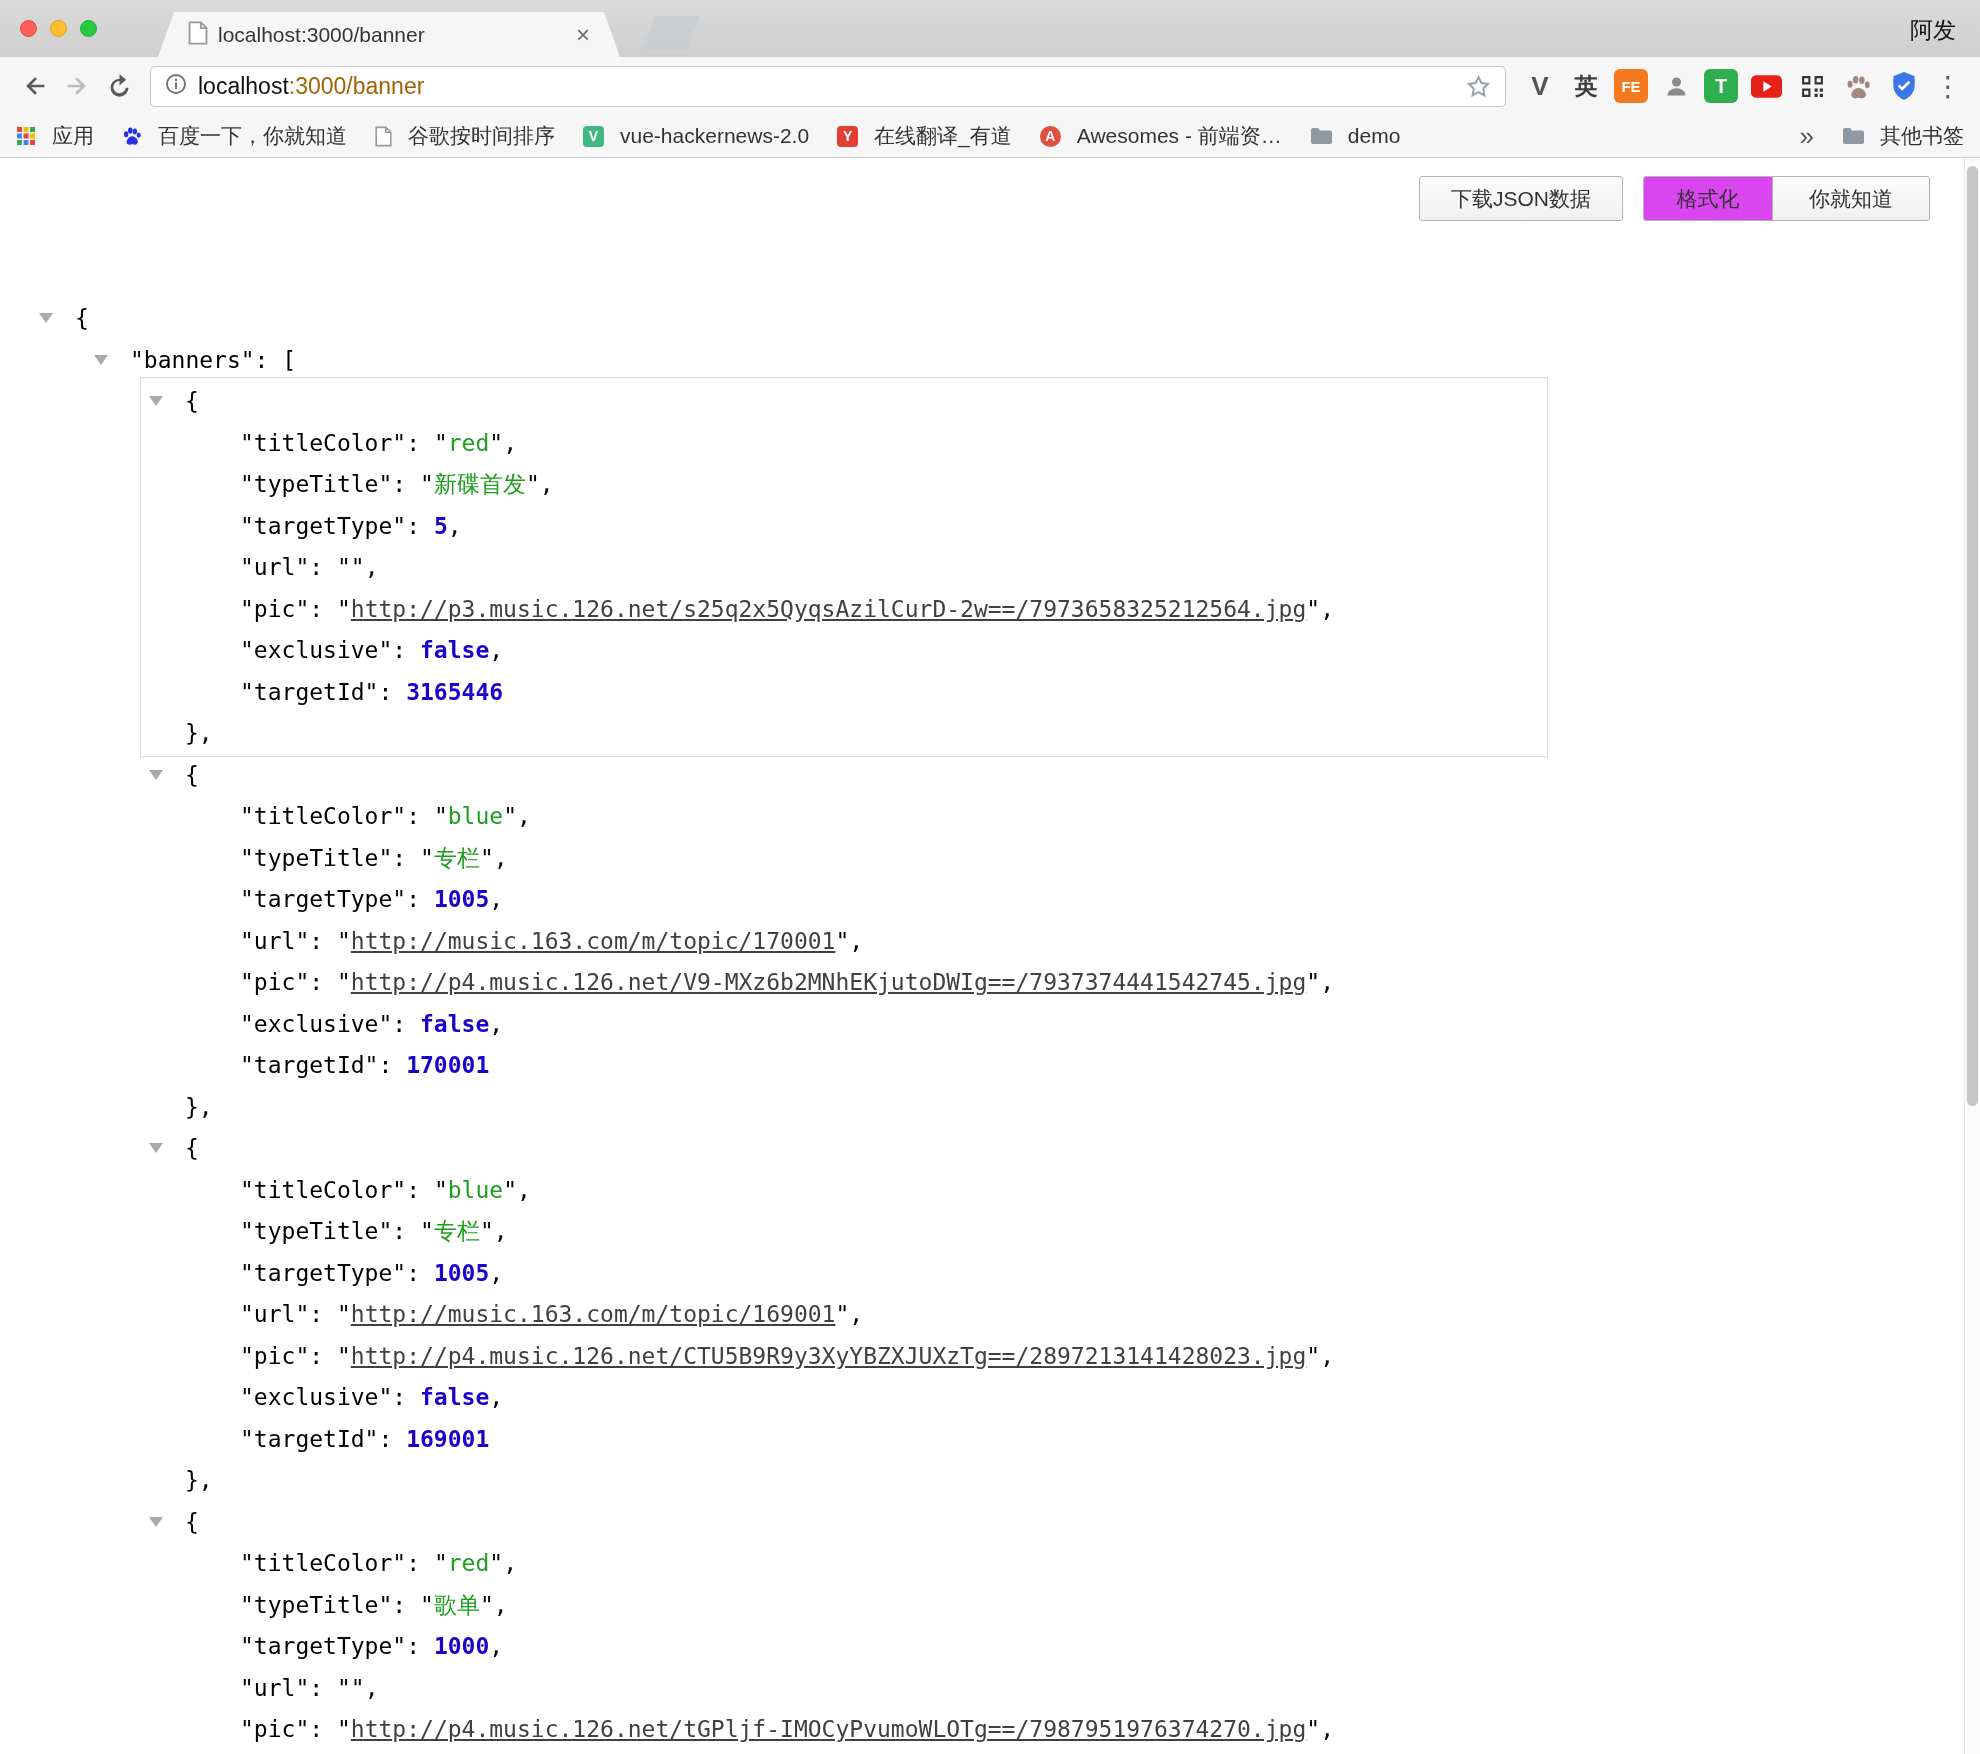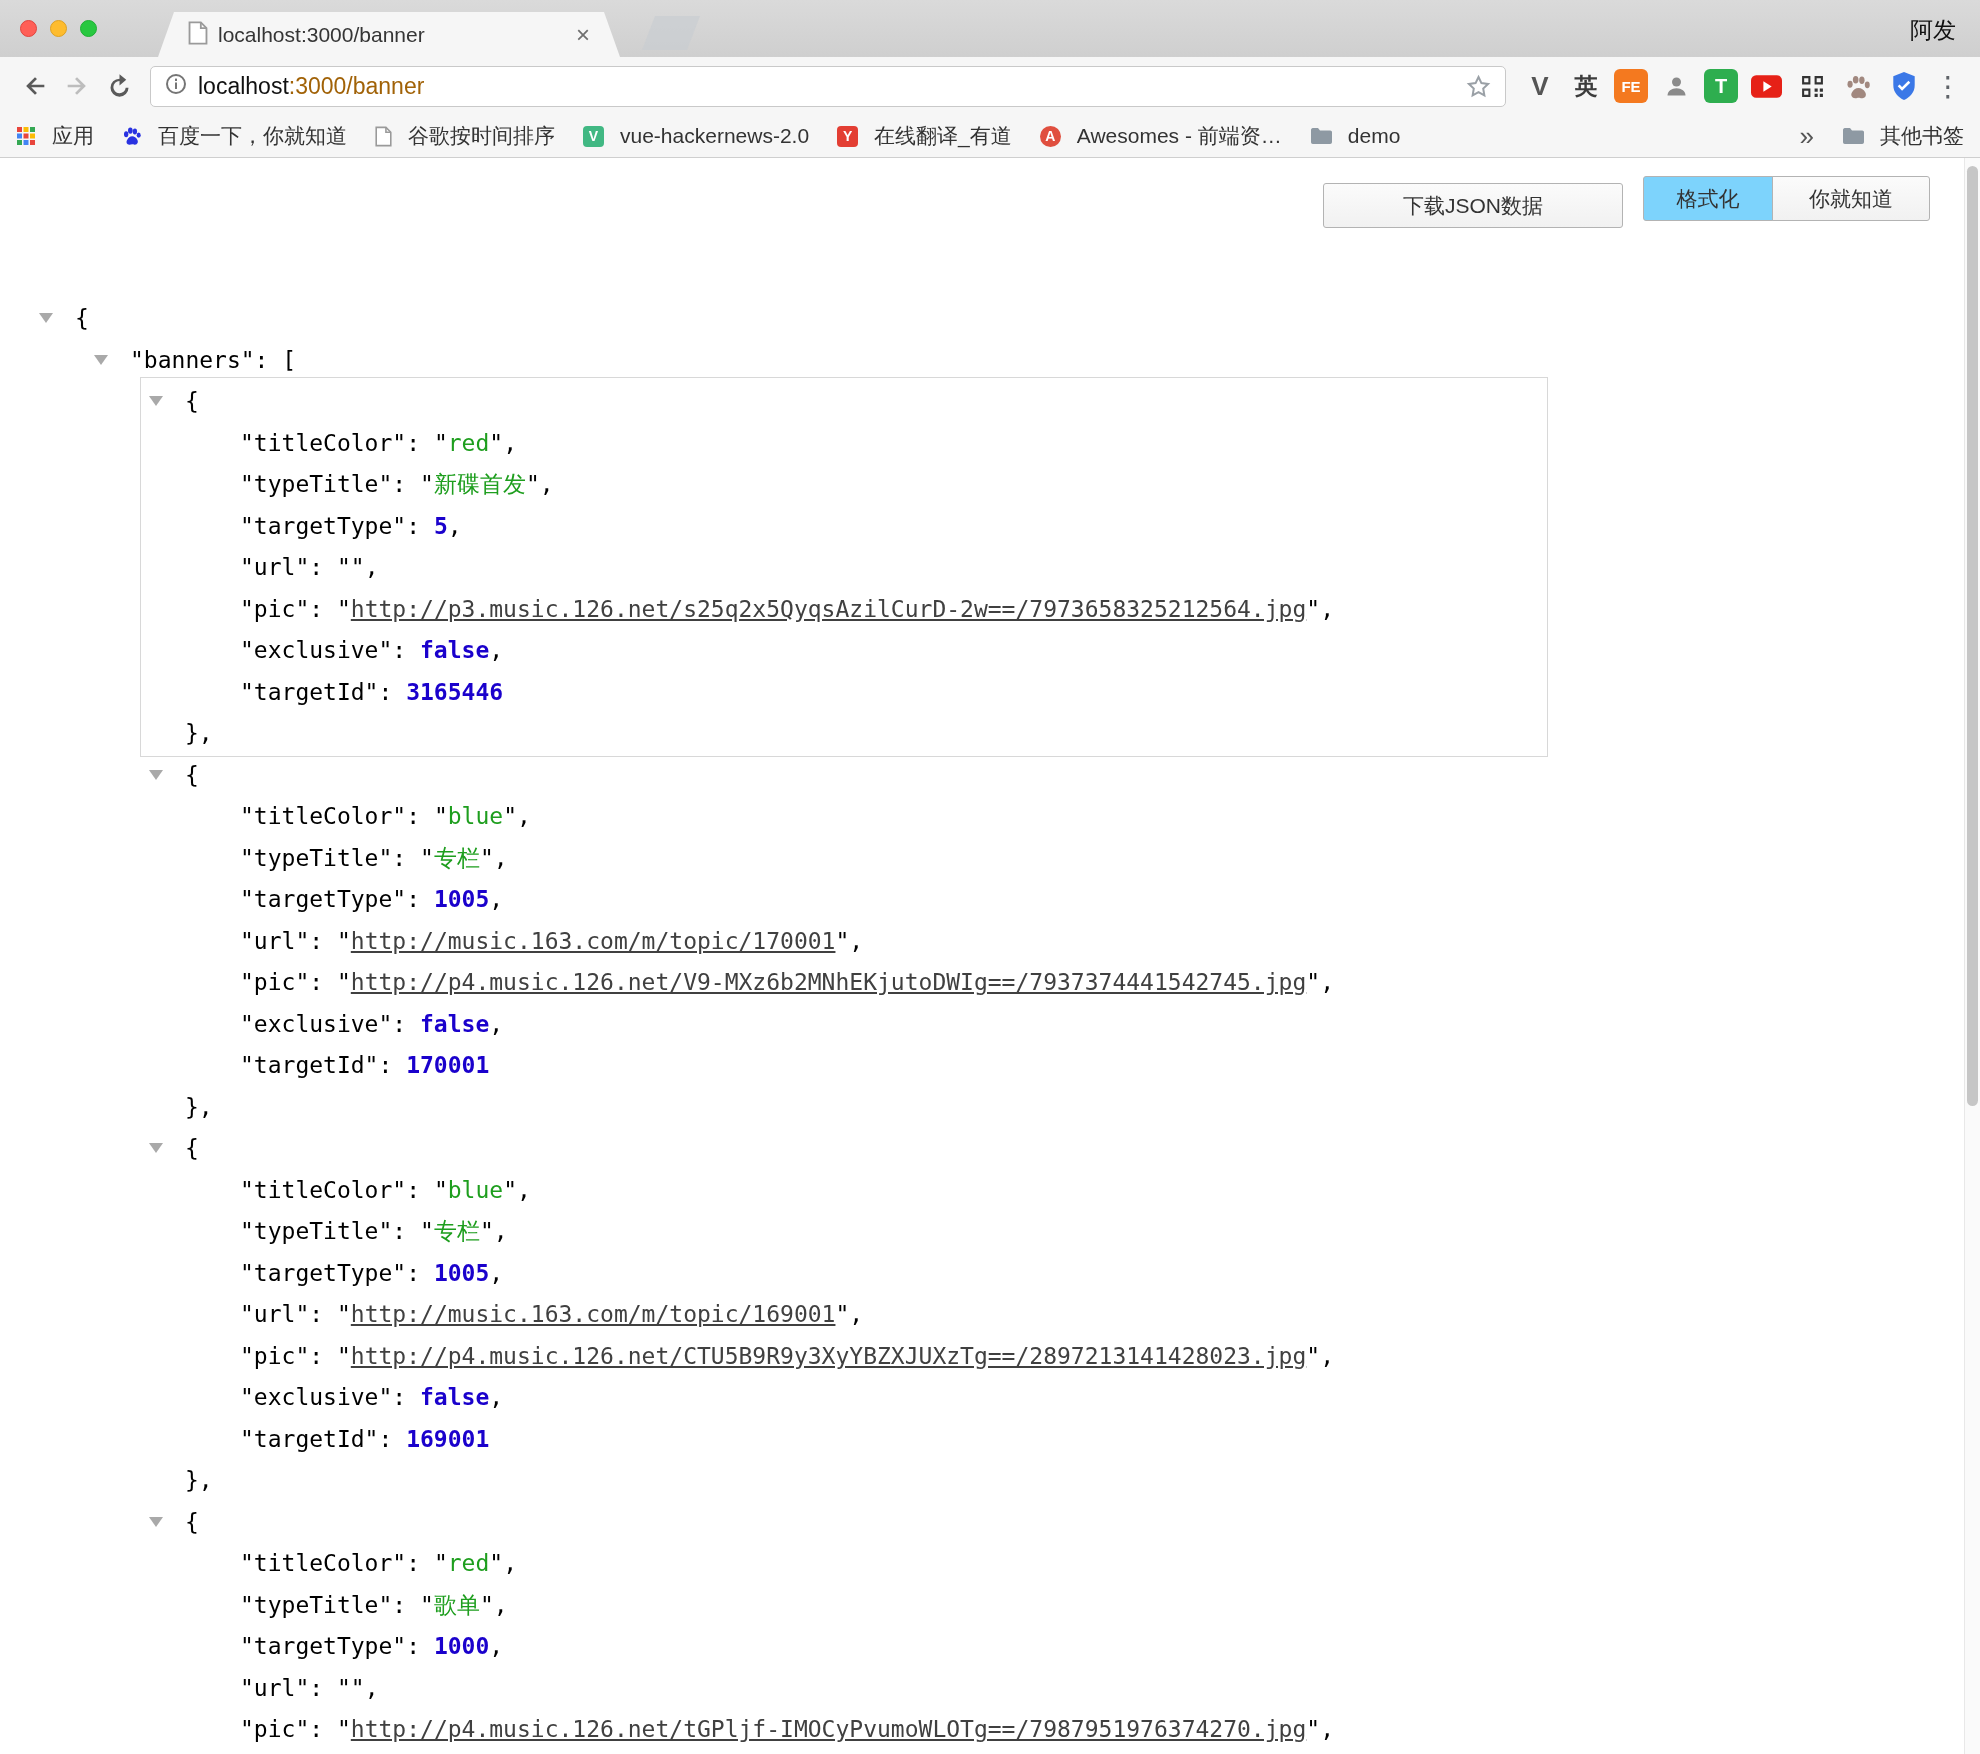--- a/index.html
+++ b/index.html
@@ -50,24 +50,24 @@
   .badge-youdao { background:#e33e33; }
   .badge-awesomes { background:#e04f3f; border-radius:50%; }
   .bm-spacer { flex:1; }
   .bm-overflow { font-size:26px; color:#555; }
 
   
   .content { position:relative; height:1596px; background:#fff; overflow:hidden; }
   .btn { position:absolute; height:45px; display:flex; align-items:center; justify-content:center;
          font-size:21px; color:#333; background:linear-gradient(#fbfbfb,#f1f1f1);
          border:1px solid #b3b3b3; border-radius:3px; cursor:pointer; }
-  .btn-download { top:18px; right:357px; width:300px;margin-top:7px; }
+  .btn-download { top:18px; right:357px; width:204px; }
   .btn-group { position:absolute; top:18px; right:50px; display:flex; }
   .btn-group .btn { position:static; }
-  .btn-format { width:130px; border-radius:3px 0 0 3px; background:#7dd3fc; }
+  .btn-format { width:130px; border-radius:3px 0 0 3px; background:#d946ef; }
   .btn-collapse { width:158px; border-radius:0 3px 3px 0; margin-left:-1px; }
 
   #json-tree { position:absolute; top:140px; left:0; right:16px;
                font-family:"DejaVu Sans Mono","Liberation Mono",monospace;
                font-size:23px; line-height:41.5px; color:#000; }
   .jl { position:relative; white-space:pre; height:41.5px; }
   .tgl { position:absolute; top:15px; width:0; height:0;
          border-left:7px solid transparent; border-right:7px solid transparent;
          border-top:10px solid #a9a9a9; cursor:pointer; }
   .p   { color:#000; }

